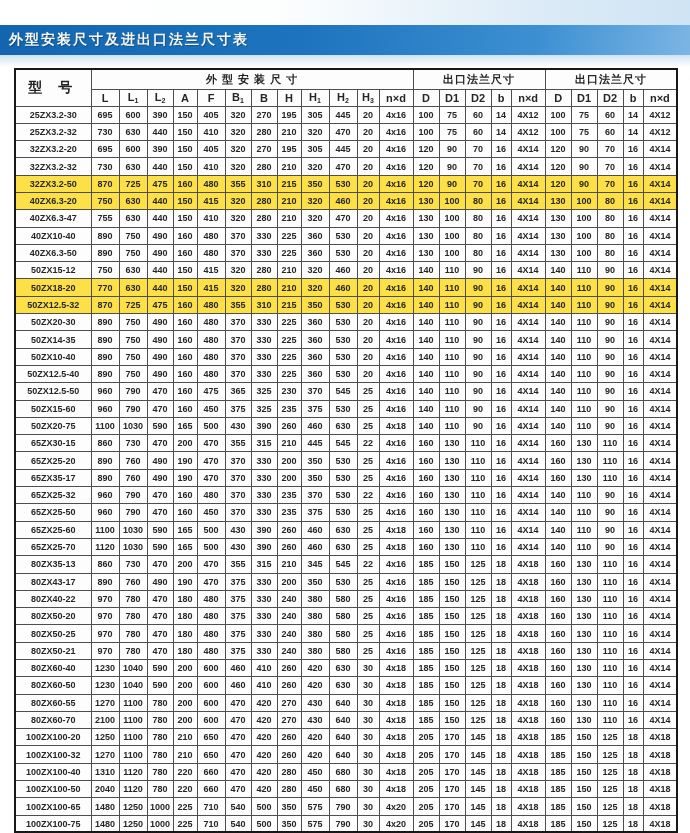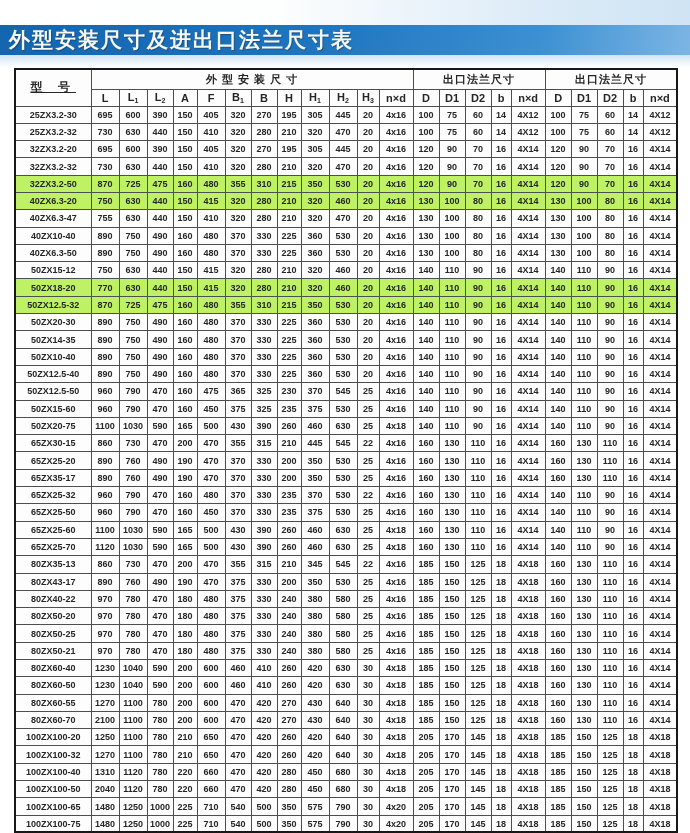--- a/index.html
+++ b/index.html
@@ -12,47 +12,47 @@
     height:25px;
     background:linear-gradient(to right,#ffffff 0%,#fdfefe 40%,#dcebf7 78%,#cfe4f4 100%);
   }
   .title-bar {
     height:30px;
     background:linear-gradient(100deg,#1365b0 0%,#1e74be 45%,#3c90d2 78%,#7cb5e4 100%);
     display:flex; align-items:center; padding-left:9px;
   }
   .title-text {
     font-family:"Liberation Serif", serif;
-    font-size:21px; font-weight:bold; color:#f7f7ef; letter-spacing:2px;
+    font-size:14px; font-weight:bold; color:#f7f7ef; letter-spacing:2px;
     text-shadow:1px 1px 1px rgba(0,0,0,0.25);
     white-space:nowrap;
   }
   .under-strip {
     height:12px;
     background:linear-gradient(to bottom,#cfe3f4 0%,#eaf3fa 55%,#ffffff 100%);
   }
   table.dims {
     border-collapse:collapse; table-layout:fixed;
     width:662px; margin:1px 14px 0 14px;
     border:2px solid #181818;
     background:#fdfdfd;
   }
   table.dims th, table.dims td {
     border:1px solid #4e4e4e;
     text-align:center; vertical-align:middle;
     padding:0; overflow:hidden; white-space:nowrap;
     color:#262626; font-weight:bold;
   }
   th.group { height:20px; font-size:11px; letter-spacing:1px; }
-  th.model-head { font-size:12px; letter-spacing:6px;text-decoration:underline; }
+  th.model-head { font-size:14px; letter-spacing:6px; }
   th.colhead { height:17px; font-size:11px; }
   th.colhead sub { font-size:7px; vertical-align:-2px; }
   tbody td { height:17.3px; font-size:9px; }
   td.model { font-size:9px; }
-  tr.shaded { background:#bef264; }
+  tr.shaded { background:#fde047; }
   .sep { border-left-width:2px; border-left-color:#181818; }
 </style>
 </head>
 <body>
 
 <div class="page">
   <div class="top-strip"></div>
   <div class="title-bar">
     <span class="title-text">外型安装尺寸及进出口法兰尺寸表</span>
   </div>

